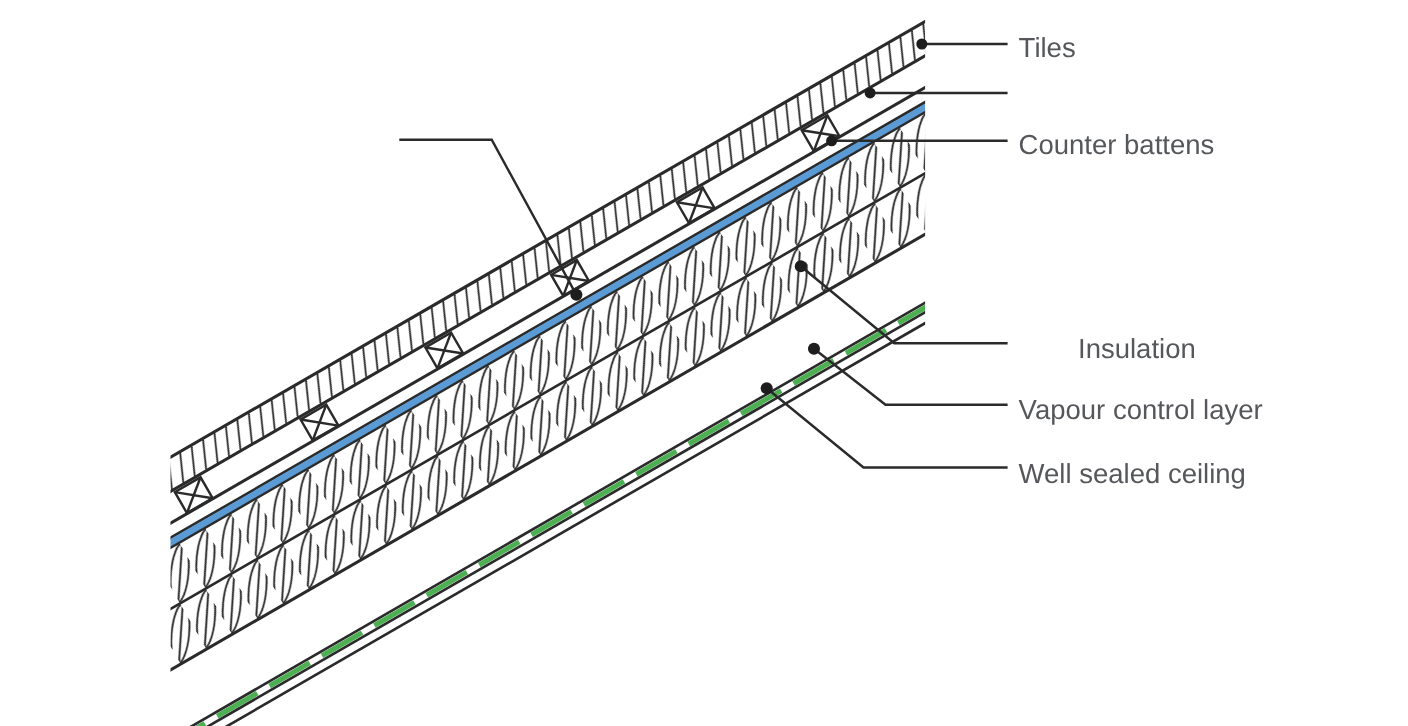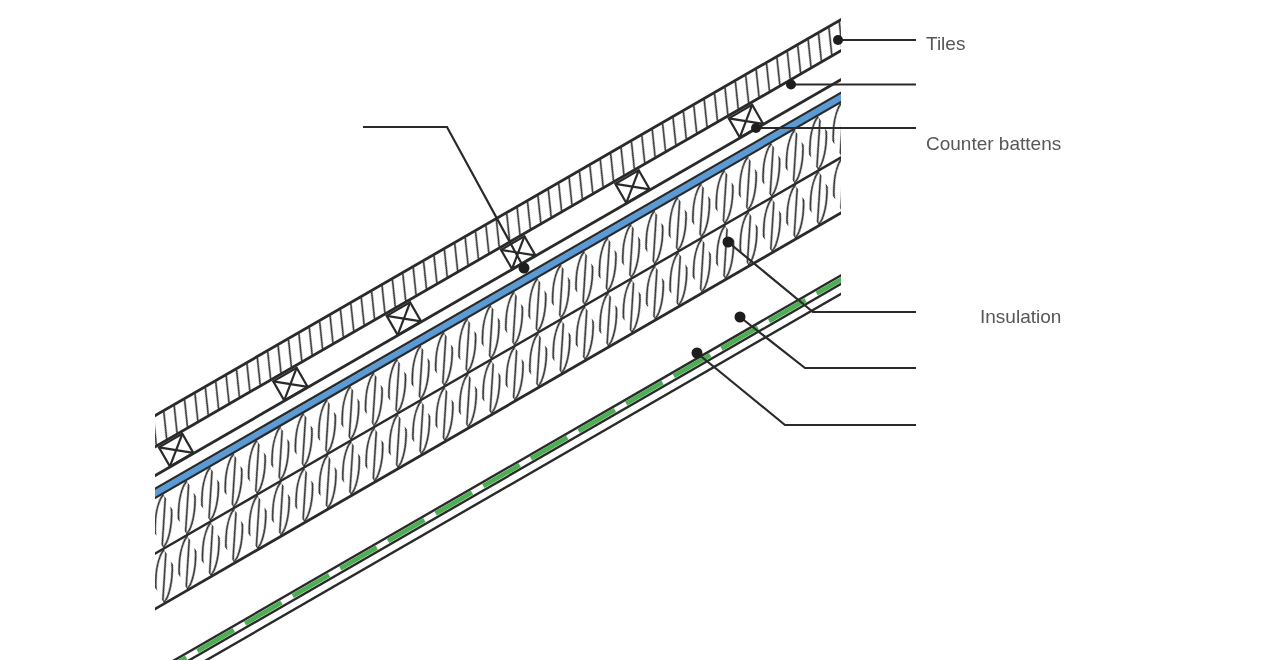--- a/index.html
+++ b/index.html
@@ -15,21 +15,21 @@
     overflow: hidden;
     font-family: "Liberation Sans", sans-serif;
   }
   .stage svg.drawing {
     position: absolute;
     left: 0;
     top: 0;
   }
   .lbl {
     position: absolute;
-    font-size: 19px;
+    font-size: 25px;
     line-height: 28px;
     color: #55575a;
     white-space: nowrap;
   }
   .lbl-left {
     position: absolute;
     left: 30px;
     top: 110px;
     font-size: 23px;
     line-height: 28px;
@@ -145,19 +145,21 @@
       <circle cx="728" cy="242" r="5.5"></circle>
       <circle cx="740" cy="317" r="5.5"></circle>
       <circle cx="697" cy="353" r="5.5"></circle>
     </g>
   </svg>
 
 
   <div class="lbl" style="left:926px; top:30px">Tiles</div>
 
 
-  <div class="lbl" style="left:926px; top:130px">Counter battens</div>
+  <div class="lbl" style="left:926px; top:118px">Counter battens</div>
 
   <div class="lbl" style="left:980px; top:303px">Insulation</div>
 
+  <div class="lbl" style="left:926px; top:359px">Vapour control layer</div>
 
+  <div class="lbl" style="left:926px; top:417px">Well sealed ceiling</div>
 
 </div>
 
 </body></html>

